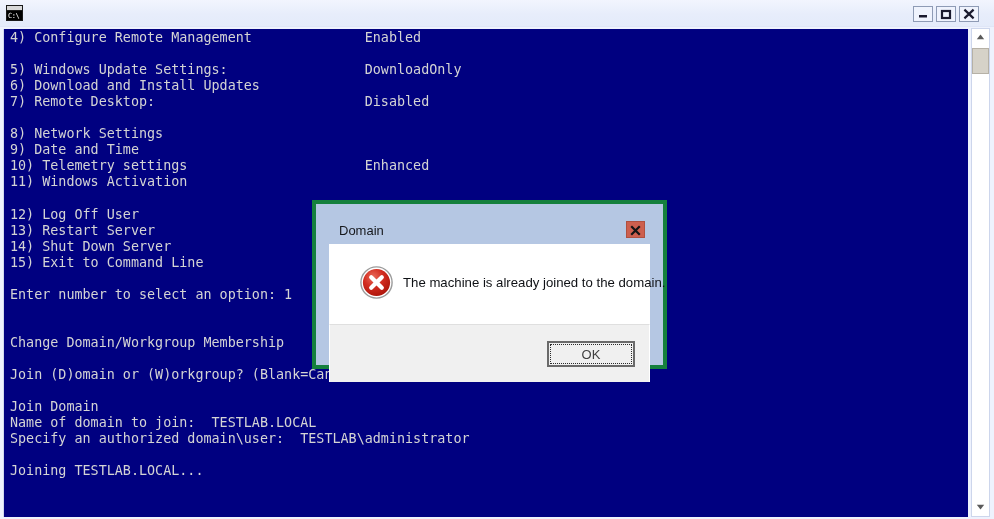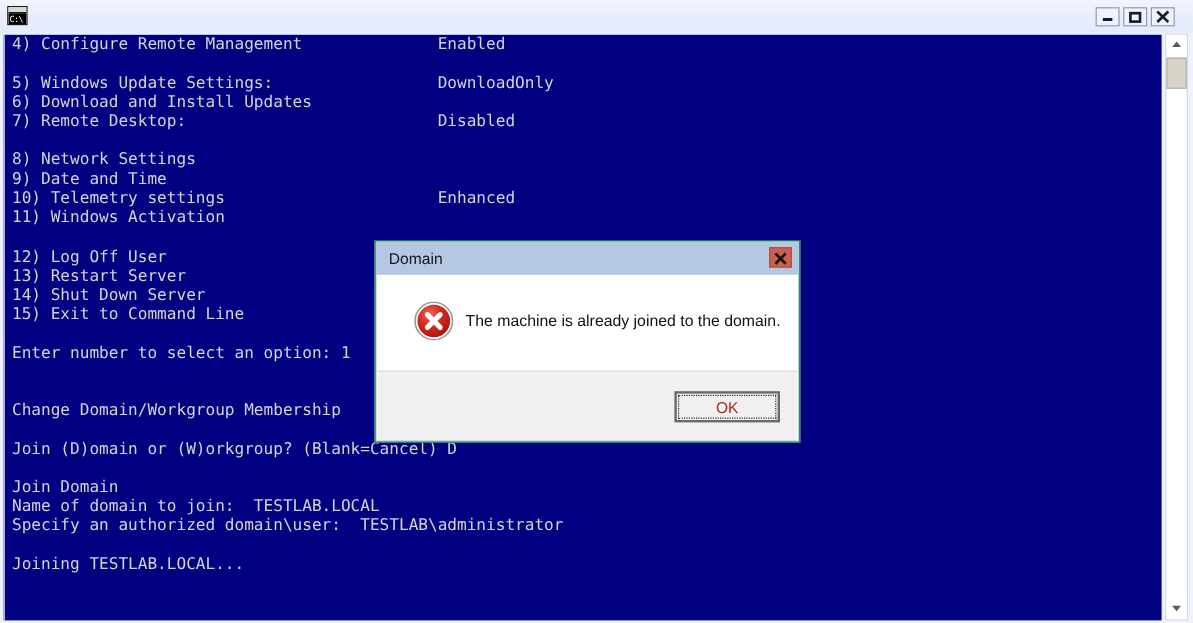--- a/index.html
+++ b/index.html
@@ -138,23 +138,23 @@
     box-sizing: border-box;
     cursor: default;
   }
 
   
   #domain-dialog {
     position: absolute;
     left: 312px; top: 200px;
     width: 355px; height: 169px;
     background: #b5c7e3;
-    border: 1px solid #15803d;
-    box-sizing: border-box;
-    padding: 1px;
+    border: 4px solid #15803d;
+    box-sizing: border-box;
+    padding: 13px;
     font-family: "Liberation Sans", sans-serif;
   }
   #dialog-titlebar {
     position: relative;
     height: 27px;
     background: #b5c7e3;
   }
   #dialog-title {
     position: absolute;
     left: 10px; top: 6px;
@@ -213,21 +213,21 @@
   }
   #ok-button-inner {
     position: absolute;
     left: 1px; top: 1px; right: 1px; bottom: 1px;
     border: 1px dotted #2b2b2b;
     display: flex;
     align-items: center;
     justify-content: center;
     font-family: "Liberation Sans", sans-serif;
     font-size: 13px;
-    color: #b91c1c;
+    color: #404040;
   }
 </style>
 </head>
 <body>
 
 <div id="console-window">
 
   <div id="title-bar">
     <div id="cmd-icon">
       <div class="bar"></div>

